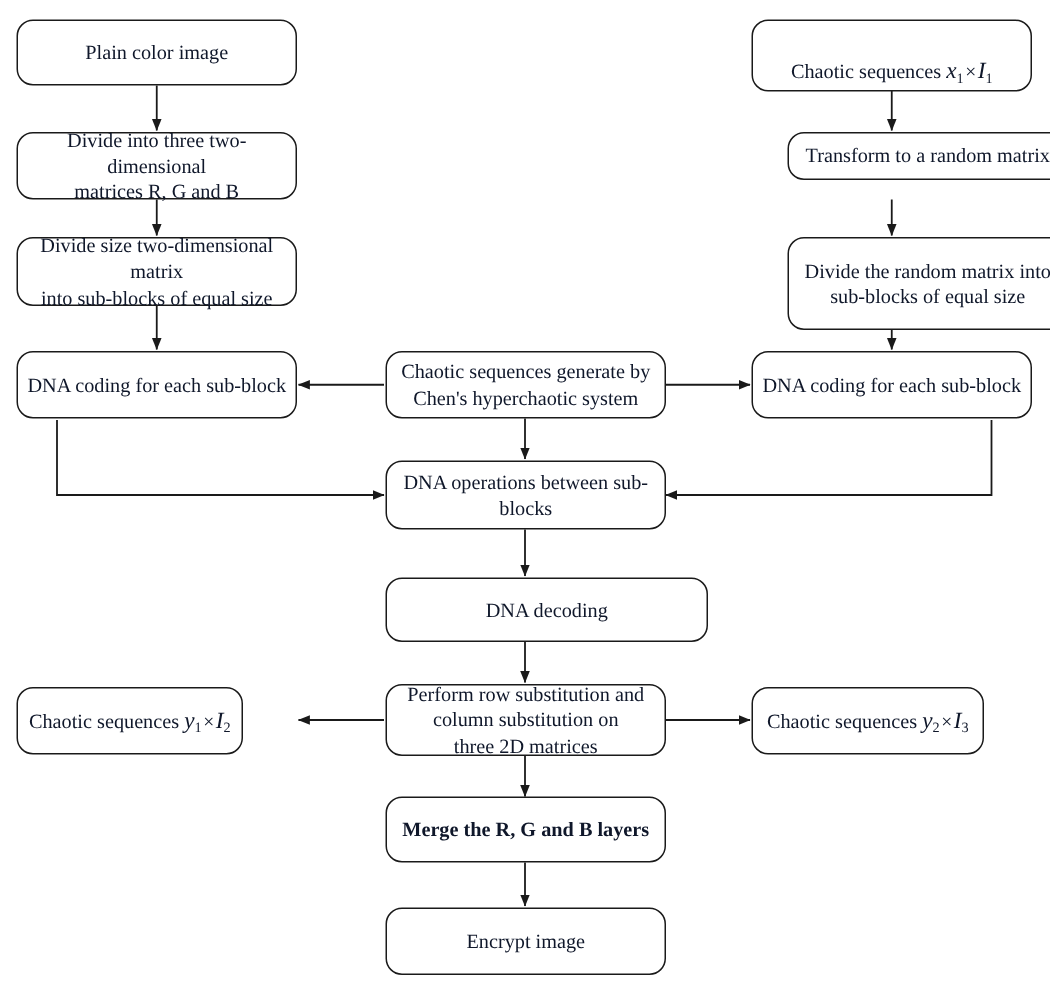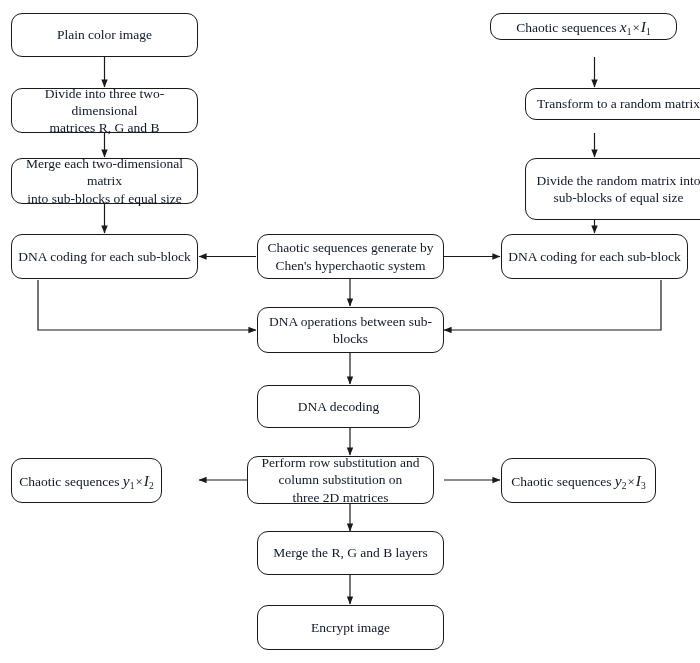--- a/index.html
+++ b/index.html
@@ -104,37 +104,37 @@
 
   <div class="node" style="left:11px; top:88px; width:187px; height:45px;">
     <span class="txt">
       <span>Divide into three two-dimensional</span><br>
       <span>matrices R, G and B</span>
     </span>
   </div>
 
   <div class="node" style="left:11px; top:158px; width:187px; height:46px;">
     <span class="txt">
-      <span>Merge each two-dimensional matrix</span><br>
+      <span>Divide size two-dimensional matrix</span><br>
       <span>into sub-blocks of equal size</span>
     </span>
   </div>
 
   <div class="node" style="left:11px; top:234px; width:187px; height:45px;">
     <span class="txt">DNA coding for each sub-block</span>
   </div>
 
   <div class="node" style="left:11px; top:458px; width:151px; height:45px;">
     <span class="txt">
       <span>Chaotic sequences</span>
       <span class="mathvar"><span>y</span><sub>1</sub></span><span class="times">×</span><span class="mathvar"><span>I</span><sub>2</sub></span>
     </span>
   </div>
 
-  <div class="node" style="left:490px; top:13px; width:187px; height:27px;align-items:flex-end;">
+  <div class="node" style="left:501px; top:13px; width:187px; height:48px;align-items:flex-end;">
     <span class="txt">
       <span>Chaotic sequences</span>
       <span class="mathvar"><span>x</span><sub>1</sub></span><span class="times">×</span><span class="mathvar"><span>I</span><sub>1</sub></span>
     </span>
   </div>
 
   <div class="node" style="left:501px; top:88px; width:187px; height:32px;margin-left:24px;">
     <span class="txt">Transform to a random matrix</span>
   </div>
 
@@ -163,33 +163,33 @@
     </span>
   </div>
 
   <div class="node" style="left:257px; top:307px; width:187px; height:46px;font-family:Liberation Serif, serif;">
     <span class="txt">
       <span>DNA operations between sub-</span><br>
       <span>blocks</span>
     </span>
   </div>
 
-  <div class="node" style="left:257px; top:385px; width:163px; height:43px;text-align:center;">
+  <div class="node" style="left:257px; top:385px; width:215px; height:43px;text-align:center;">
     <span class="txt">DNA decoding</span>
   </div>
 
-  <div class="node" style="left:247px; top:456px; width:187px; height:48px;">
+  <div class="node" style="left:257px; top:456px; width:187px; height:48px;">
     <span class="txt">
       <span>Perform row substitution and</span><br>
       <span>column substitution on</span><br>
       <span>three 2D matrices</span>
     </span>
   </div>
 
-  <div class="node" style="left:257px; top:531px; width:187px; height:44px;">
+  <div class="node" style="left:257px; top:531px; width:187px; height:44px;font-weight:bold;">
     <span class="txt">Merge the R, G and B layers</span>
   </div>
 
   <div class="node" style="left:257px; top:605px; width:187px; height:45px;">
     <span class="txt">Encrypt image</span>
   </div>
 
 </div>
 
 </body></html>

